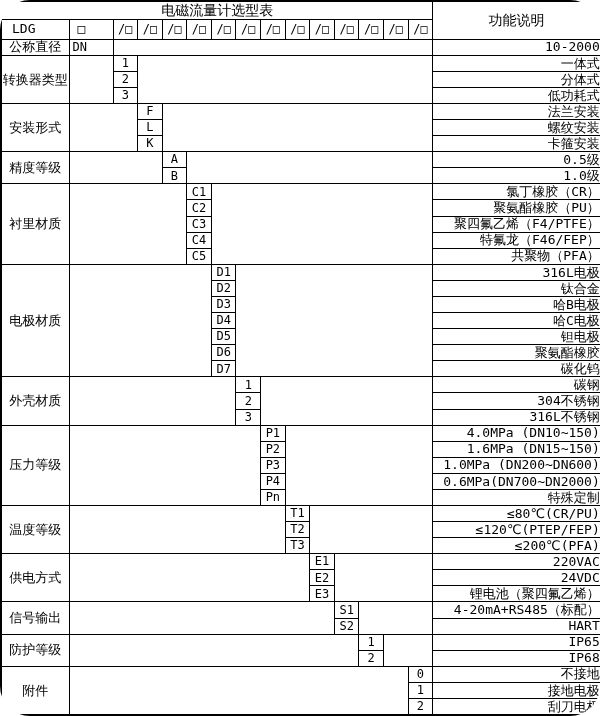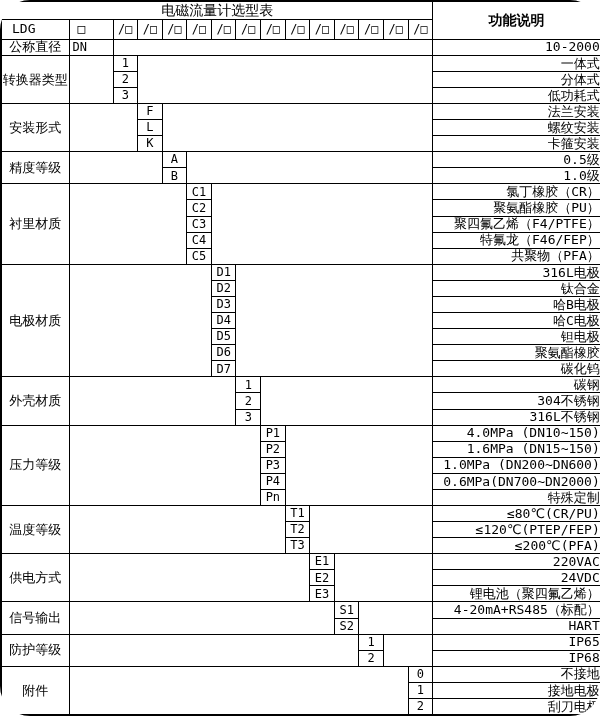--- a/index.html
+++ b/index.html
@@ -18,21 +18,21 @@
     vertical-align:middle;
     white-space:nowrap;
     overflow:hidden;
     font-size:13px;
     line-height:1.05;
   }
   tr.r-title{height:18px;}
   tr.r-model{height:20px;}
   tr.r-data{height:16px;}
   td.title{font-size:14px;}
-  td.fn-head{font-size:14px;font-weight:bold;}
+  td.fn-head{font-size:14px;}
   td.ldg{text-align:left;padding-left:10px;font-size:13px;margin-top:36px;}
   td.box{text-align:left;padding-left:8px;font-size:13px;}
   td.slot{font-size:12px;}
   td.cat{font-size:13px;}
   td.code{font-size:12px;}
   td.codewide{text-align:left;padding-left:3px;}
   td.desc{font-size:13px;text-align:right;}
   td.desc.left{text-align:right;padding-left:2px;}
 </style>
 </head>

